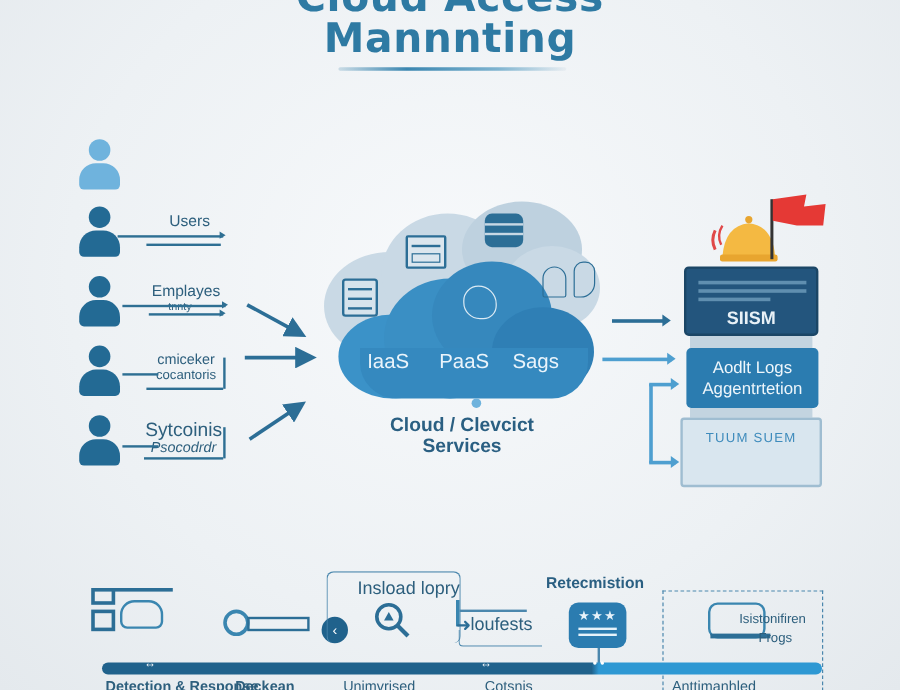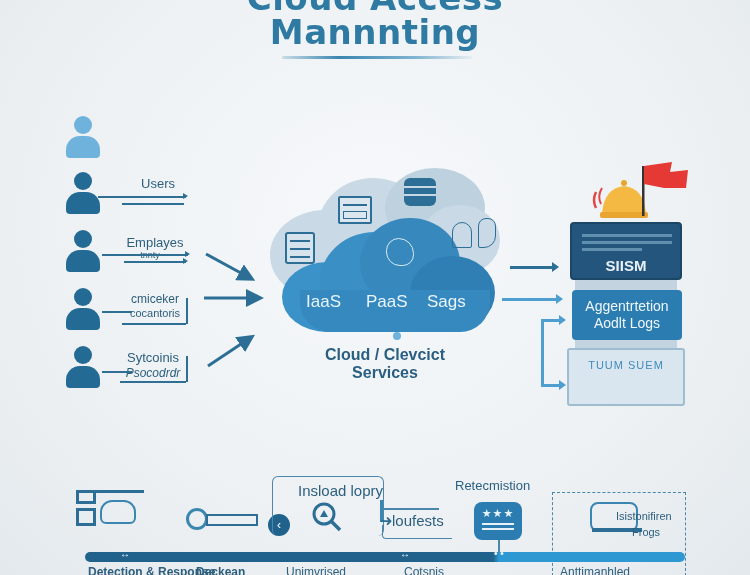--- a/index.html
+++ b/index.html
@@ -65,21 +65,21 @@
     border-left: 7px solid #2c6e96; border-top: 5px solid transparent; border-bottom: 5px solid transparent;
   }
   .r-arrow.light { background: #4e9fd0; }
   .r-arrow.light::after { border-left-color: #4e9fd0; }
   
   .timeline {
     position: absolute; left: 85px; top: 552px; width: 600px; height: 10px; border-radius: 5px;
     background: linear-gradient(90deg, #20628c 0%, #20628c 68%, #2e98d3 69%, #2e98d3 100%);
   }
   .tl-label { position: absolute; top: 565px; font-size: 12px; color: #2d5f7d; white-space: nowrap; }
-  .bottom-title { position: absolute; font-size: 13px; color: #2a5f82; font-weight: normal; }
+  .bottom-title { position: absolute; font-size: 13px; color: #2a5f82; font-weight: bold; }
   .dashed-box { position: absolute; border: 1.5px dashed #4b87ad; }
   .rounded-box { position: absolute; border: 1.5px solid #4b87ad; border-radius: 6px; }
   .small-text { position: absolute; font-size: 15px; color: #2d5f7d; white-space: nowrap; }
   .circle-btn { position: absolute; width: 22px; height: 22px; border-radius: 50%; background: #20628c; color: #fff; font-size: 12px; text-align: center; line-height: 22px; }
   .chat-icon { position: absolute; width: 48px; height: 38px; background: #2b7cb0; border-radius: 8px; }
   .chat-icon .stars { color: #e6f2fa; font-size: 11px; text-align: center; margin-top: 5px; letter-spacing: 1px; }
   .chat-icon .bar { height: 2px; background: #e6f2fa; margin: 3px 8px; }
 </style>
 </head>
 <body>
@@ -118,21 +118,21 @@
   <div class="src-label" style="left:122px; top:292px; width:66px; font-size:12px;">cmiceker</div>
   <div class="src-label" style="left:122px; top:307px; width:66px; font-size:11px;">cocantoris</div>
   <div class="src-line" style="left:102px; top:311px; width:30px;"></div>
   <div class="src-line" style="left:122px; top:323px; width:64px;"></div>
   <div class="vbar" style="left:186px; top:298px; height:26px;"></div>
 
   <div class="person dark" style="left:66px; top:346px;">
       <div class="head"></div>
       <div class="body"></div>
     </div>
-  <div class="src-label" style="left:120px; top:350px; width:66px; font-size:13px;">Sytcoinis</div>
+  <div class="src-label" style="left:120px; top:350px; width:66px; font-size:16px;">Sytcoinis</div>
   <div class="src-label" style="left:120px; top:366px; width:66px; font-size:12px; font-style:italic;">Psocodrdr</div>
   <div class="src-line" style="left:102px; top:371px; width:30px;"></div>
   <div class="src-line" style="left:120px; top:381px; width:66px;"></div>
   <div class="vbar" style="left:186px; top:356px; height:26px;"></div>
 </div>
 
 <svg class="abs" style="left:200px; top:240px;" width="80" height="140">
   <defs>
     <marker id="ah" markerWidth="6" markerHeight="6" refX="4" refY="3" orient="auto">
       <path d="M0,0 L6,3 L0,6 Z" fill="#2c6e96"></path>
@@ -203,22 +203,22 @@
 
 <div class="siem-box">
   <div class="siem-line" style="left:10px; top:10px; width:90px;"></div>
   <div class="siem-line" style="left:10px; top:17px; width:90px;"></div>
   <div class="siem-line" style="left:10px; top:24px; width:60px;"></div>
   <div class="siem-label">SIISM</div>
 </div>
 <div class="connector" style="left:575px; top:280px; width:102px; height:10px;"></div>
 
 <div class="audit-box">
+  <div>Aodlt Logs</div>
   <div>Aggentrtetion</div>
-  <div>Aodlt Logs</div>
 </div>
 <div class="connector" style="left:575px; top:340px; width:102px; height:8px;"></div>
 
 <div class="ueba-box">
   <div class="ueba-sub">TUUM SUEM</div>
 </div>
 
 <div>
 
   <div class="abs" style="left:76px; top:490px; width:20px; height:14px; border:3px solid #2c6e96;"></div>

